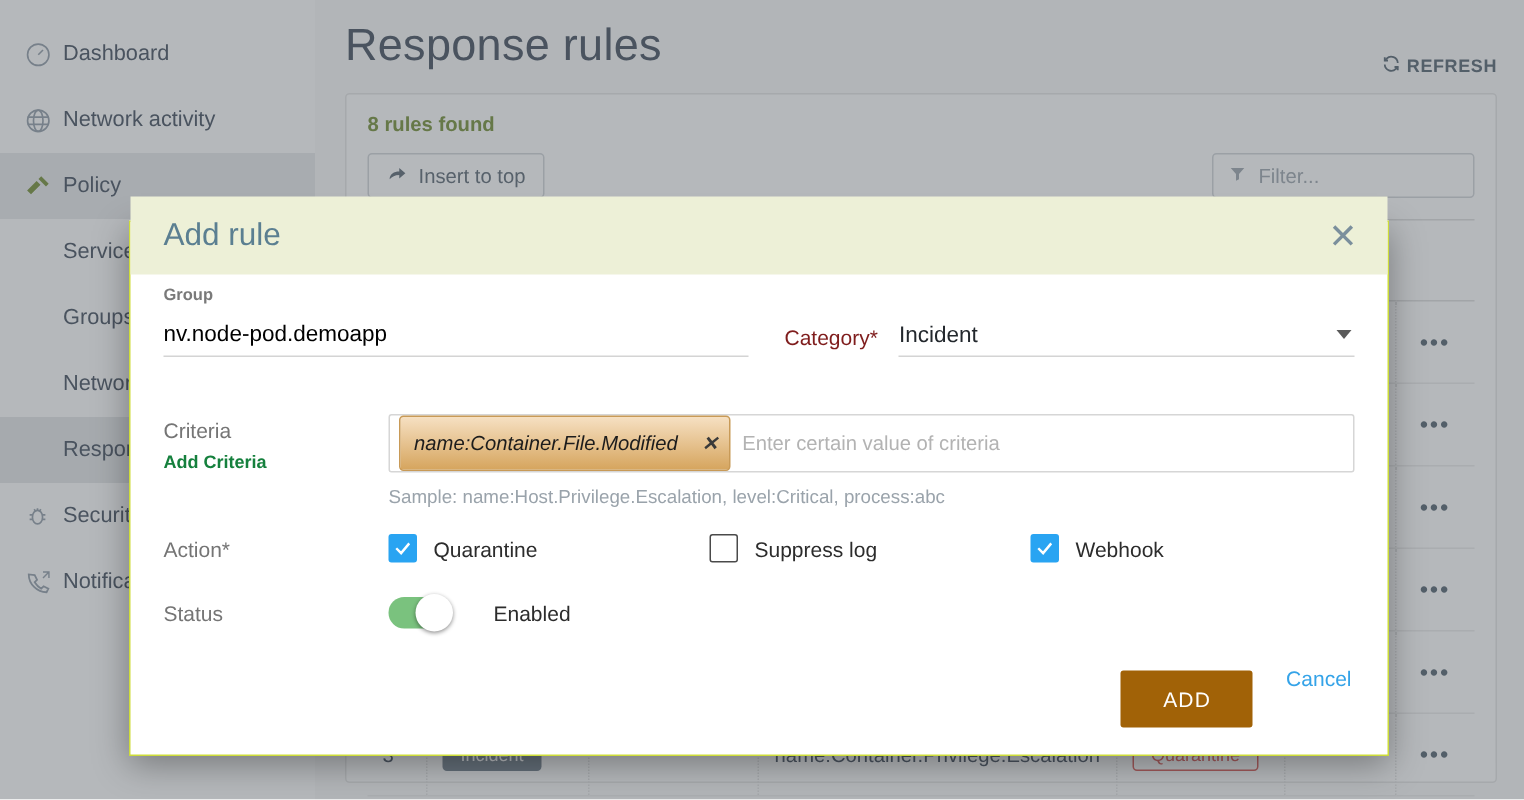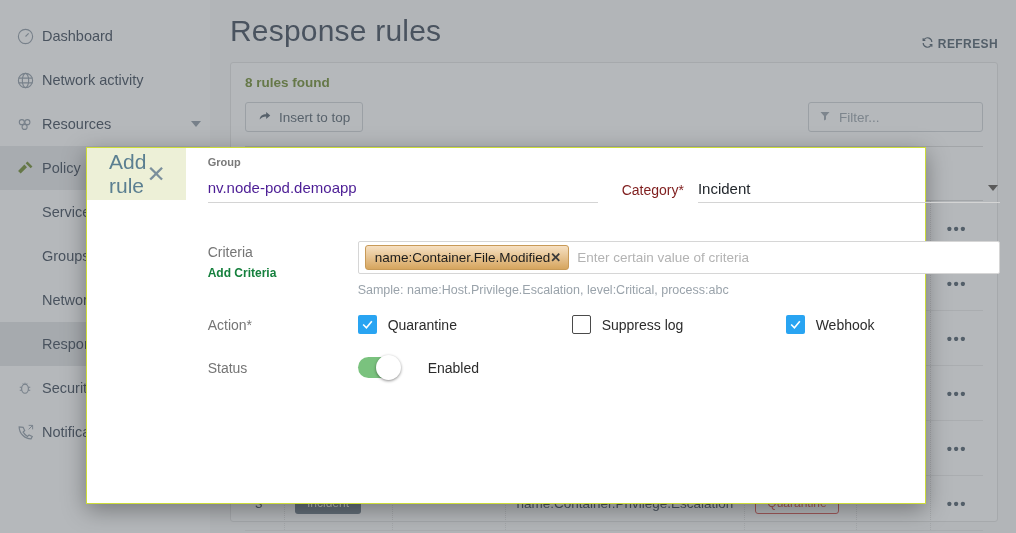--- a/index.html
+++ b/index.html
@@ -232,20 +232,22 @@
     position: absolute;
     left: 86px;
     top: 147px;
     width: 840px;
     height: 357px;
     background: #ffffff;
     border: 1px solid #cddc39;
     box-shadow: 0 6px 22px rgba(0,0,0,0.35);
     z-index: 100;
     display: flex;
+    flex-direction: column;
+    justify-content: flex-end;
   }
 
   .modal-header {
     height: 52px;
     background: #edf0d7;
     display: flex;
     align-items: center;
     justify-content: space-between;
     padding: 0 20px 0 22px;
     flex: 0 0 52px;
@@ -283,21 +285,21 @@
     font-weight: bold;
     margin-bottom: 7px;
   }
 
   .underline-input {
     border: none;
     border-bottom: 1px solid #d4d4d4;
     width: 100%;
     height: 28px;
     font-size: 15px;
-    color: #4c1d95;
+    color: #000000;
     font-family: "Liberation Sans", sans-serif;
     background: transparent;
     outline: none;
     padding: 0 0 3px 0;
   }
 
   .field-category {
     display: flex;
     align-items: flex-end;
     gap: 14px;
@@ -348,28 +350,29 @@
     min-height: 33px;
     display: flex;
     align-items: center;
     padding: 0 6px;
     gap: 8px;
     background: #fff;
   }
   .chip {
     display: inline-flex;
     align-items: center;
-    gap: 0;
+    gap: 16px;
     background: linear-gradient(180deg, #f6e0c2 0%, #d6a55e 100%);
     border: 1px solid #c89a57;
     border-radius: 3px;
     padding: 3px 7px 3px 9px;
     font-size: 13.5px;
     color: #1c1c1c;
-    height: 25px;
+    height: 37px;
+    font-style: italic;
   }
   .chip-x { color: #3a3a3a; font-size: 13px; font-weight: bold; }
   .chip-input-ph {
     font-size: 13.5px;
     color: #b3b3b3;
     flex: 1;
   }
   .sample-text {
     font-size: 12.5px;
     color: #9aa3ab;
@@ -483,33 +486,20 @@
         <span class="nav-icon">
           <svg width="19" height="19" viewBox="0 0 24 24" fill="none" stroke="currentColor" stroke-width="1.4">
             <circle cx="12" cy="12" r="9"></circle>
               <ellipse cx="12" cy="12" rx="4" ry="9"></ellipse>
             <path d="M3 9h18M3 15h18"></path>
           </svg>
         </span>
         <span class="nav-label">Network activity</span>
       </div>
 
-      <div class="nav-item">
-        <span class="nav-icon">
-          <svg width="20" height="19" viewBox="0 0 24 24" fill="none" stroke="currentColor" stroke-width="1.4">
-            <circle cx="8" cy="9" r="3.2"></circle>
-              <circle cx="15" cy="9" r="3.2"></circle>
-              <circle cx="11.5" cy="15" r="3.2"></circle>
-          </svg>
-        </span>
-        <span class="nav-label">Resources</span>
-        <span class="nav-caret">
-            <span></span>
-          </span>
-      </div>
 
       <div class="nav-item active-group">
         <span class="nav-icon policy-icon">
           <svg width="19" height="19" viewBox="0 0 24 24" fill="currentColor">
             <path d="M14.5 3.2l6.3 6.3-2.3 2.3-6.3-6.3zM10.6 7.1l-8 8 3.3 3.3 8-8z"></path>
           </svg>
         </span>
         <span class="nav-label">Policy</span>
       </div>
 

